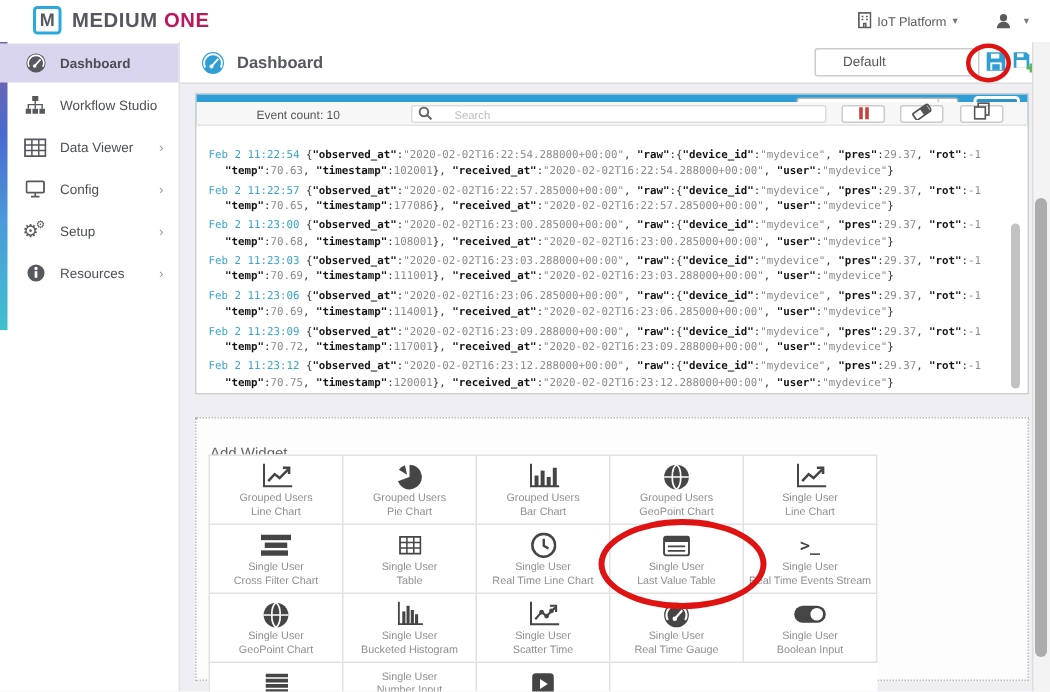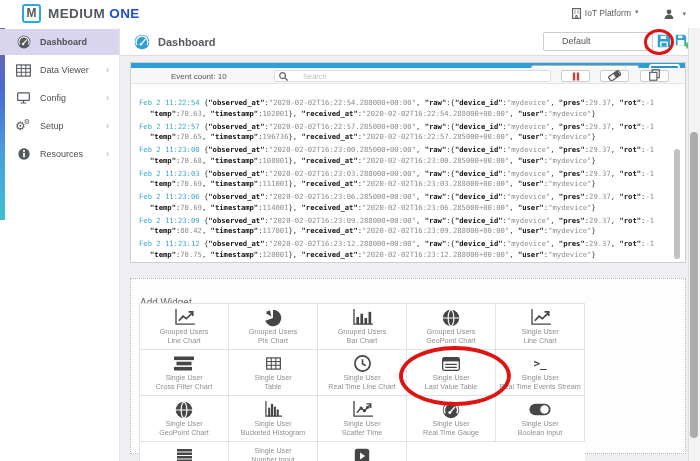--- a/index.html
+++ b/index.html
@@ -1,25 +1,25 @@
 <!DOCTYPE html>
 <html><head>
 <meta charset="utf-8">
 <style>
   *{box-sizing:border-box;margin:0;padding:0}
   body{width:700px;height:461px;position:relative;font-family:"Liberation Sans",sans-serif;background:#fff;overflow:hidden}
   
   #topbar{position:absolute;left:0;top:0;width:700px;height:28px;background:#fff;z-index:5}
   .logo-box{position:absolute;left:22px;top:4px;width:19px;height:19px;border:2px solid #29a9e0;border-radius:3px;color:#55585e;font-weight:700;font-size:12px;text-align:center;line-height:15px}
   .logo-text{position:absolute;left:48px;top:6px;font-size:13.5px;letter-spacing:.4px;color:#55585e;font-weight:600}
-  .logo-one{color:#1d4ed8}
+  .logo-one{color:#be185d}
   .top-right{position:absolute;right:14px;top:8px;display:flex;align-items:center;font-size:8.5px;color:#5a5a5a}
   .top-right .ico{display:inline-flex;margin-right:4px;color:#5a5a5a}
   .caret{color:#777;font-size:7px;margin-left:4px}
-  .iot-menu{display:flex;margin-right:26px;cursor:pointer}
+  .iot-menu{display:flex;align-items:center;margin-right:26px;cursor:pointer}
   .user-menu{display:flex;align-items:center;cursor:pointer}
   
   #sidebar{position:absolute;left:0;top:28px;width:120px;height:433px;background:#fff;border-right:1px solid #e3e3e3;padding-top:1px}
   .side-strip{position:absolute;left:0;top:0;width:5px;height:192px;background:linear-gradient(180deg,#7d62a5 0%,#4a6ace 32%,#4b9bdb 63%,#3fc0cf 100%)}
   .sb-item{position:relative;height:26px;margin-bottom:2px;display:flex;align-items:center;padding-left:16px;color:#4c4f54;font-size:9px;cursor:pointer}
   .sb-item.active{background:#dad5ef;font-weight:700}
   .sb-icon{width:15px;margin-right:9px;color:#55585e;display:inline-flex;justify-content:center;align-items:center}
   .sb-chevron{position:absolute;right:10px;color:#999;font-size:9px;font-weight:400}
   .gear-big{font-size:12px;line-height:10px}
   .gear-small{font-size:7px;position:relative;top:-4px;left:-2px}
@@ -113,20 +113,33 @@
             <circle cx="9.5" cy="9.5" r="8.7" fill="currentColor"></circle>
             <path d="M3.4 13a7 7 0 1 1 12.2 0" fill="none" stroke="#fff" stroke-width="1.5"></path>
             <path d="M8.6 11.8l5-5.6" stroke="#fff" stroke-width="1.5"></path>
             <circle cx="8.3" cy="12.2" r="1.6" fill="#fff"></circle>
           </svg>
         </span>
     <span class="sb-label">Dashboard</span>
     <span class="sb-chevron"></span>
   </div>
 
+  <div class="sb-item">
+    <span class="sb-icon">
+          <svg width="13" height="12" viewBox="0 0 14 13">
+            <rect x="4.8" y="0" width="4.4" height="3.6" fill="currentColor"></rect>
+            <rect x="0" y="9.2" width="4" height="3.6" fill="currentColor"></rect>
+            <rect x="5" y="9.2" width="4" height="3.6" fill="currentColor"></rect>
+            <rect x="10" y="9.2" width="4" height="3.6" fill="currentColor"></rect>
+            <path d="M7 3.6v2.6M2 9.2V6.2h10v3M7 6.2v3" fill="none" stroke="currentColor" stroke-width="1"></path>
+          </svg>
+        </span>
+    <span class="sb-label">Workflow Studio</span>
+    <span class="sb-chevron"></span>
+  </div>
 
   <div class="sb-item">
     <span class="sb-icon">
           <svg width="15" height="13" viewBox="0 0 18 15">
             <rect x="0.8" y="0.8" width="16.4" height="13.4" fill="none" stroke="currentColor" stroke-width="1.4"></rect>
             <path d="M0.8 5.2h16.4M0.8 9.6h16.4M6.3 0.8v13.4M11.8 0.8v13.4" stroke="currentColor" stroke-width="1.2"></path>
           </svg>
         </span>
     <span class="sb-label">Data Viewer</span>
     <span class="sb-chevron">›</span>
@@ -250,41 +263,41 @@
         </div>
     </div>
     <div class="log-area" id="log-area">
     <div class="log-entry">
       <div class="log-line1"><span class="lt">Feb 2 11:22:54</span> {<span class="jk">"observed_at"</span>:<span class="jv">"2020-02-02T16:22:54.288000+00:00"</span>, <span class="jk">"raw"</span>:{<span class="jk">"device_id"</span>:<span class="jv">"mydevice"</span>, <span class="jk">"pres"</span>:<span class="jv">29.37</span>, <span class="jk">"rot"</span>:<span class="jv">-1</span>,</div>
       <div class="log-line2"><span class="jk">"temp"</span>:<span class="jv">70.63</span>, <span class="jk">"timestamp"</span>:<span class="jv">102001</span>}, <span class="jk">"received_at"</span>:<span class="jv">"2020-02-02T16:22:54.288000+00:00"</span>, <span class="jk">"user"</span>:<span class="jv">"mydevice"</span>}</div>
     </div>
 
     <div class="log-entry">
       <div class="log-line1"><span class="lt">Feb 2 11:22:57</span> {<span class="jk">"observed_at"</span>:<span class="jv">"2020-02-02T16:22:57.285000+00:00"</span>, <span class="jk">"raw"</span>:{<span class="jk">"device_id"</span>:<span class="jv">"mydevice"</span>, <span class="jk">"pres"</span>:<span class="jv">29.37</span>, <span class="jk">"rot"</span>:<span class="jv">-1</span>,</div>
-      <div class="log-line2"><span class="jk">"temp"</span>:<span class="jv">70.65</span>, <span class="jk">"timestamp"</span>:<span class="jv">196736</span>}, <span class="jk">"received_at"</span>:<span class="jv">"2020-02-02T16:22:57.285000+00:00"</span>, <span class="jk">"user"</span>:<span class="jv">"mydevice"</span>}</div>
+      <div class="log-line2"><span class="jk">"temp"</span>:<span class="jv">70.65</span>, <span class="jk">"timestamp"</span>:<span class="jv">177086</span>}, <span class="jk">"received_at"</span>:<span class="jv">"2020-02-02T16:22:57.285000+00:00"</span>, <span class="jk">"user"</span>:<span class="jv">"mydevice"</span>}</div>
     </div>
 
     <div class="log-entry">
       <div class="log-line1"><span class="lt">Feb 2 11:23:00</span> {<span class="jk">"observed_at"</span>:<span class="jv">"2020-02-02T16:23:00.285000+00:00"</span>, <span class="jk">"raw"</span>:{<span class="jk">"device_id"</span>:<span class="jv">"mydevice"</span>, <span class="jk">"pres"</span>:<span class="jv">29.37</span>, <span class="jk">"rot"</span>:<span class="jv">-1</span>,</div>
       <div class="log-line2"><span class="jk">"temp"</span>:<span class="jv">70.68</span>, <span class="jk">"timestamp"</span>:<span class="jv">108001</span>}, <span class="jk">"received_at"</span>:<span class="jv">"2020-02-02T16:23:00.285000+00:00"</span>, <span class="jk">"user"</span>:<span class="jv">"mydevice"</span>}</div>
     </div>
 
     <div class="log-entry">
       <div class="log-line1"><span class="lt">Feb 2 11:23:03</span> {<span class="jk">"observed_at"</span>:<span class="jv">"2020-02-02T16:23:03.288000+00:00"</span>, <span class="jk">"raw"</span>:{<span class="jk">"device_id"</span>:<span class="jv">"mydevice"</span>, <span class="jk">"pres"</span>:<span class="jv">29.37</span>, <span class="jk">"rot"</span>:<span class="jv">-1</span>,</div>
       <div class="log-line2"><span class="jk">"temp"</span>:<span class="jv">70.69</span>, <span class="jk">"timestamp"</span>:<span class="jv">111001</span>}, <span class="jk">"received_at"</span>:<span class="jv">"2020-02-02T16:23:03.288000+00:00"</span>, <span class="jk">"user"</span>:<span class="jv">"mydevice"</span>}</div>
     </div>
 
     <div class="log-entry">
       <div class="log-line1"><span class="lt">Feb 2 11:23:06</span> {<span class="jk">"observed_at"</span>:<span class="jv">"2020-02-02T16:23:06.285000+00:00"</span>, <span class="jk">"raw"</span>:{<span class="jk">"device_id"</span>:<span class="jv">"mydevice"</span>, <span class="jk">"pres"</span>:<span class="jv">29.37</span>, <span class="jk">"rot"</span>:<span class="jv">-1</span>,</div>
       <div class="log-line2"><span class="jk">"temp"</span>:<span class="jv">70.69</span>, <span class="jk">"timestamp"</span>:<span class="jv">114001</span>}, <span class="jk">"received_at"</span>:<span class="jv">"2020-02-02T16:23:06.285000+00:00"</span>, <span class="jk">"user"</span>:<span class="jv">"mydevice"</span>}</div>
     </div>
 
     <div class="log-entry">
       <div class="log-line1"><span class="lt">Feb 2 11:23:09</span> {<span class="jk">"observed_at"</span>:<span class="jv">"2020-02-02T16:23:09.288000+00:00"</span>, <span class="jk">"raw"</span>:{<span class="jk">"device_id"</span>:<span class="jv">"mydevice"</span>, <span class="jk">"pres"</span>:<span class="jv">29.37</span>, <span class="jk">"rot"</span>:<span class="jv">-1</span>,</div>
-      <div class="log-line2"><span class="jk">"temp"</span>:<span class="jv">80.42</span>, <span class="jk">"timestamp"</span>:<span class="jv">117001</span>}, <span class="jk">"received_at"</span>:<span class="jv">"2020-02-02T16:23:09.288000+00:00"</span>, <span class="jk">"user"</span>:<span class="jv">"mydevice"</span>}</div>
+      <div class="log-line2"><span class="jk">"temp"</span>:<span class="jv">70.72</span>, <span class="jk">"timestamp"</span>:<span class="jv">117001</span>}, <span class="jk">"received_at"</span>:<span class="jv">"2020-02-02T16:23:09.288000+00:00"</span>, <span class="jk">"user"</span>:<span class="jv">"mydevice"</span>}</div>
     </div>
 
     <div class="log-entry">
       <div class="log-line1"><span class="lt">Feb 2 11:23:12</span> {<span class="jk">"observed_at"</span>:<span class="jv">"2020-02-02T16:23:12.288000+00:00"</span>, <span class="jk">"raw"</span>:{<span class="jk">"device_id"</span>:<span class="jv">"mydevice"</span>, <span class="jk">"pres"</span>:<span class="jv">29.37</span>, <span class="jk">"rot"</span>:<span class="jv">-1</span>,</div>
       <div class="log-line2"><span class="jk">"temp"</span>:<span class="jv">70.75</span>, <span class="jk">"timestamp"</span>:<span class="jv">120001</span>}, <span class="jk">"received_at"</span>:<span class="jv">"2020-02-02T16:23:12.288000+00:00"</span>, <span class="jk">"user"</span>:<span class="jv">"mydevice"</span>}</div>
     </div>
   </div>
     <div class="log-scroll-thumb"></div>
   </div>
 

